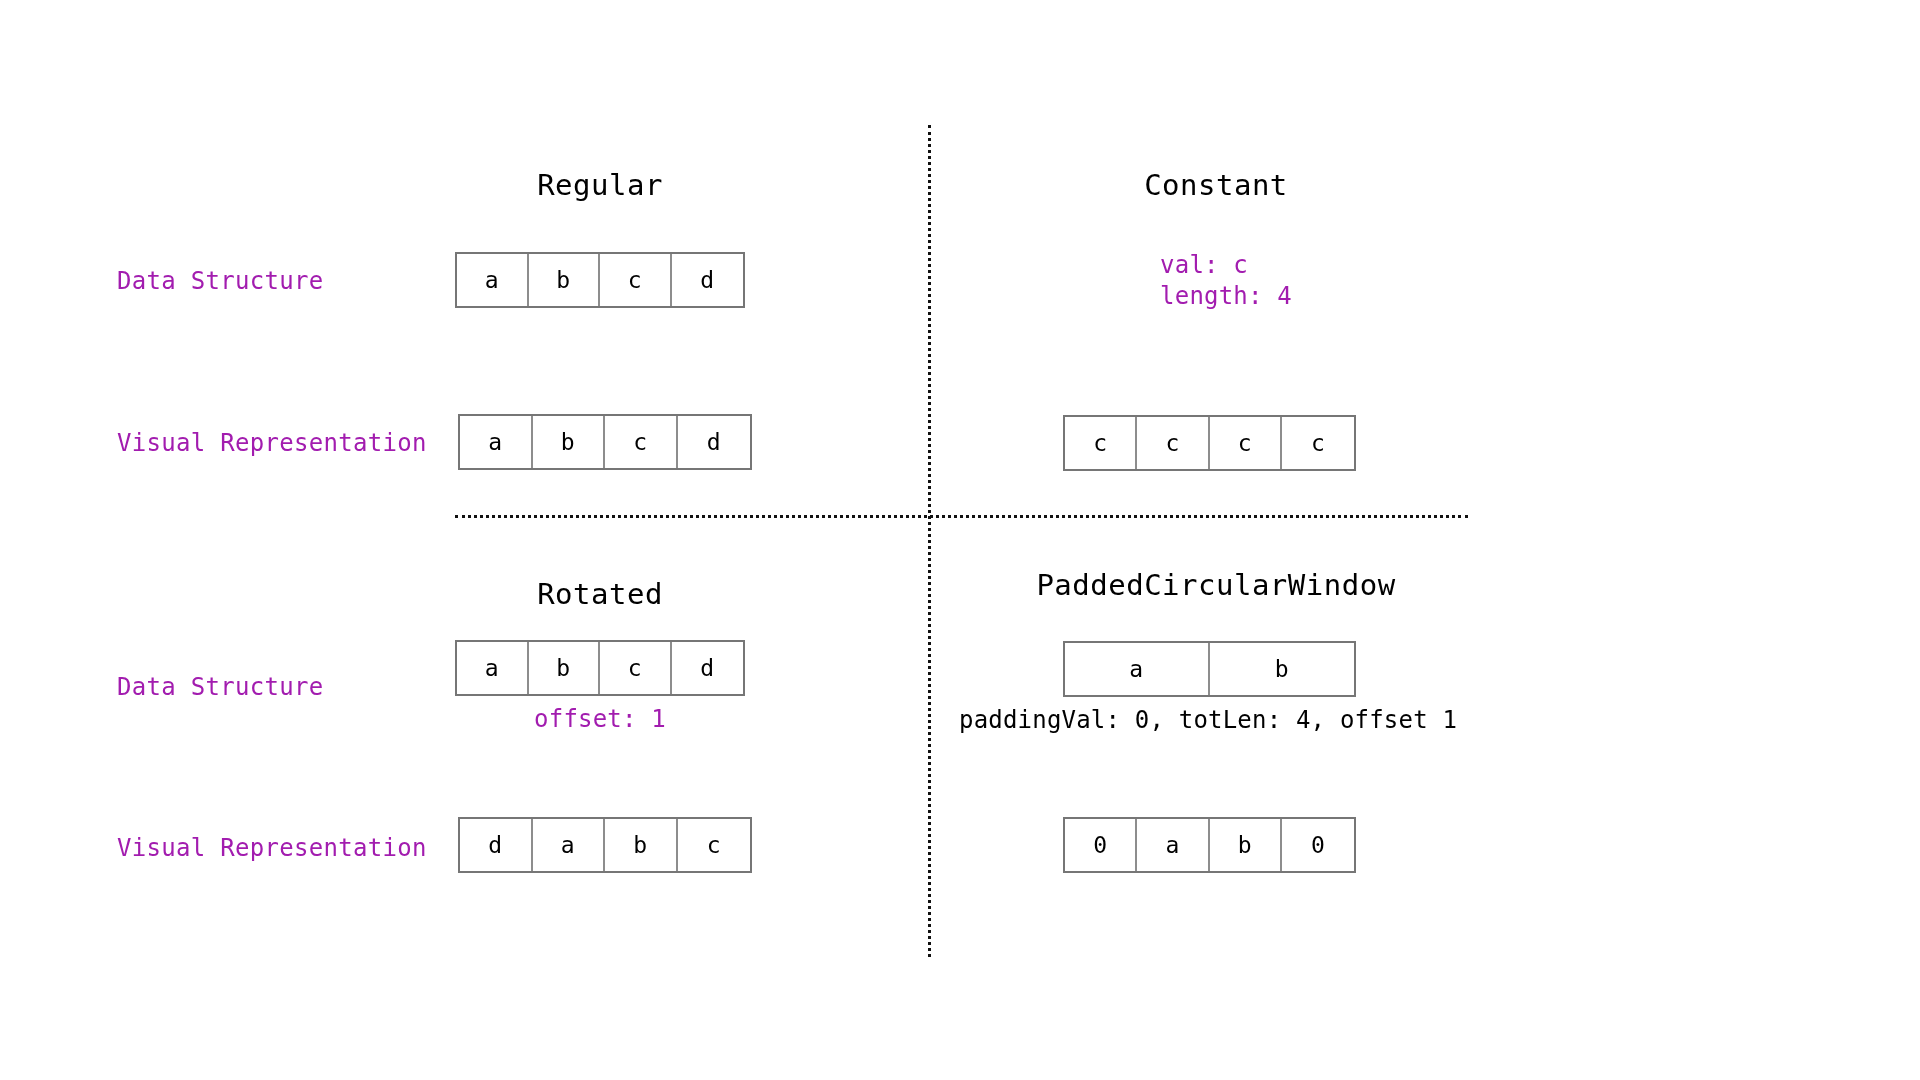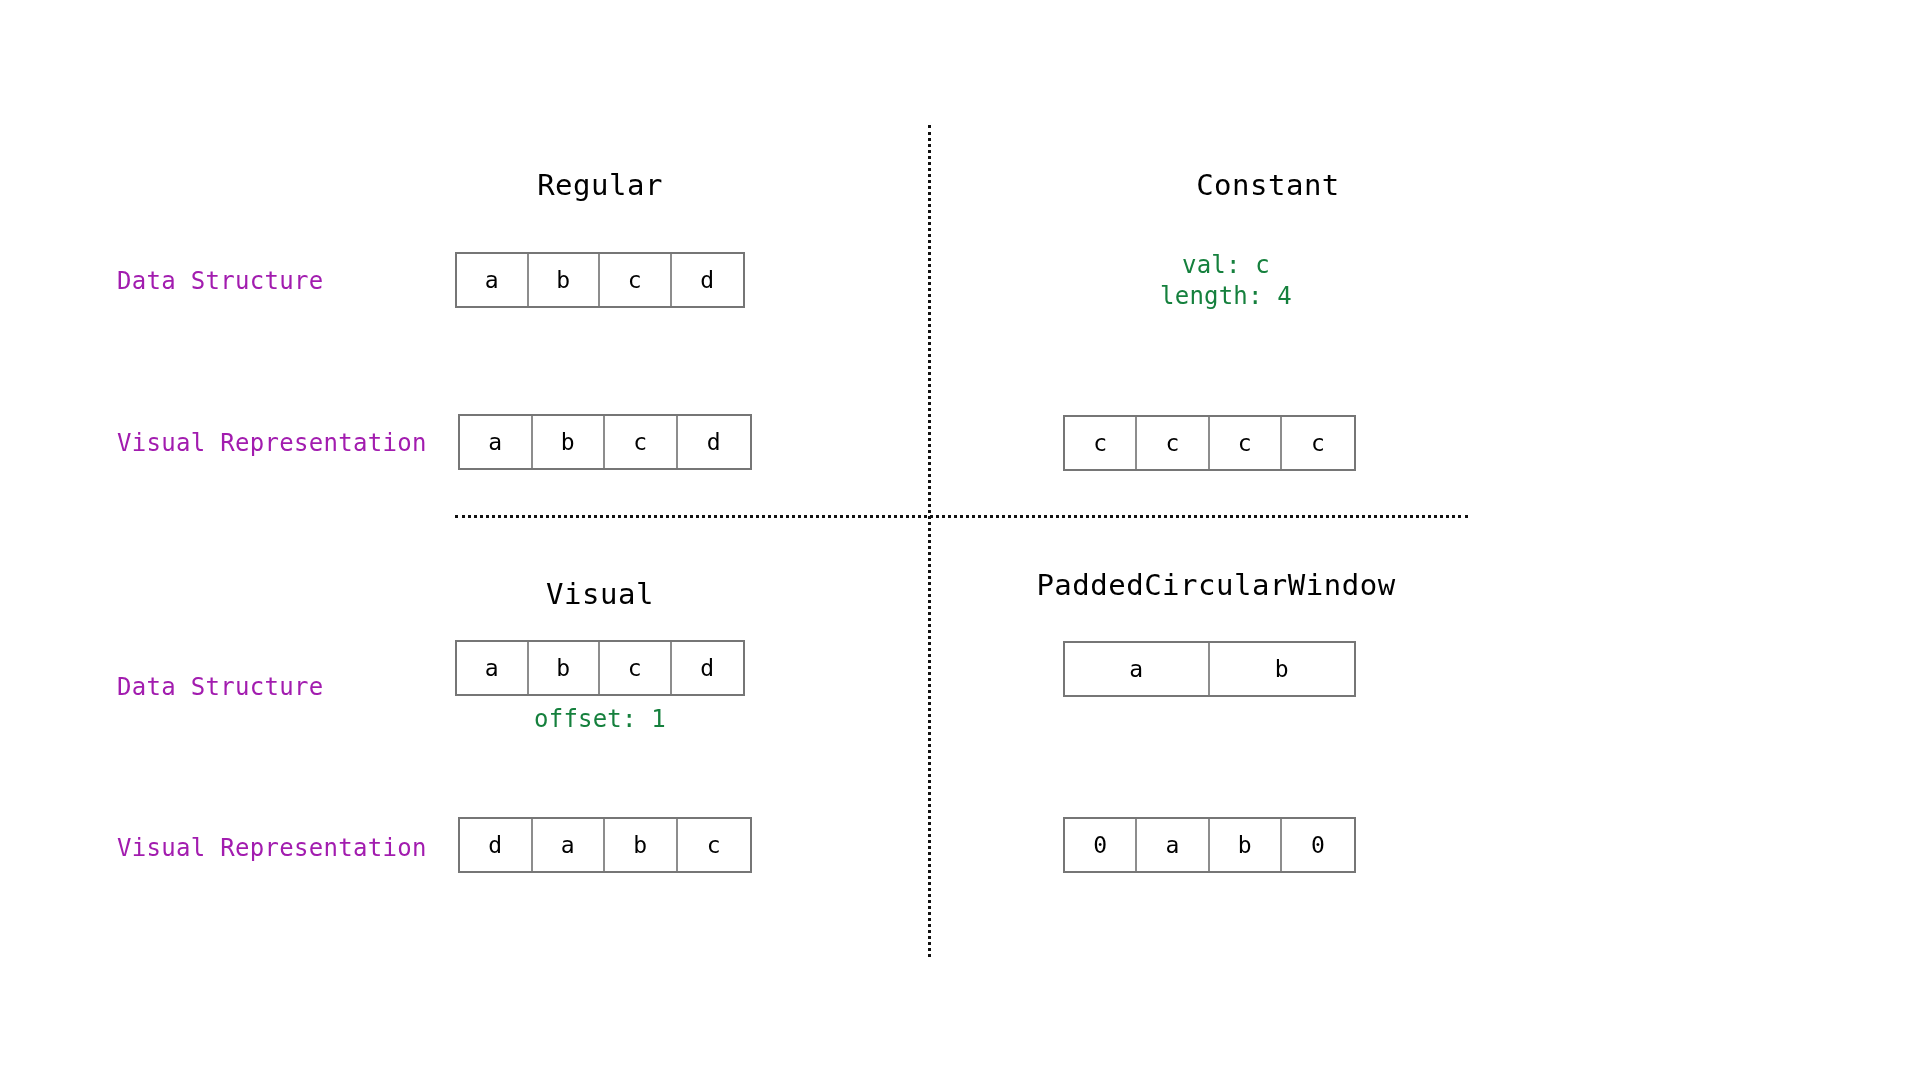--- a/index.html
+++ b/index.html
@@ -74,23 +74,22 @@
   .array-cell:last-child {
     border-right: none;
   }
 
   
   .meta-text {
     position: absolute;
     font-size: 24px;
     line-height: 1.28;
     white-space: pre;
-    text-align: center;
     transform: translateX(-50%);
-    color: #15803d;
+    color: #a21caf;
     letter-spacing: 0.2px;
   }
   .meta-left {
     position: absolute;
     font-size: 24px;
     white-space: nowrap;
     color: #000000;
     letter-spacing: 0.2px;
   }
 </style>
@@ -117,33 +116,33 @@
     <div class="array-cell" style="width:72.5px;">d</div>
   </div>
 
   <div class="array-table" style="left:458px; top:414px; width:294px; height:56px;">
     <div class="array-cell" style="width:73.5px;">a</div>
     <div class="array-cell" style="width:73.5px;">b</div>
     <div class="array-cell" style="width:73.5px;">c</div>
     <div class="array-cell" style="width:73.5px;">d</div>
   </div>
 
-  <div class="quad-title" style="left:1268px; top:168px;">Constant</div>
+  <div class="quad-title" style="left:1216px; top:168px;">Constant</div>
 
   <div class="meta-text" style="left:1226px; top:250px;">val: c
 length: 4</div>
 
   <div class="array-table" style="left:1063px; top:415px; width:293px; height:56px;">
     <div class="array-cell" style="width:73.25px;">c</div>
     <div class="array-cell" style="width:73.25px;">c</div>
     <div class="array-cell" style="width:73.25px;">c</div>
     <div class="array-cell" style="width:73.25px;">c</div>
   </div>
 
-  <div class="quad-title" style="left:600px; top:577px;">Visual</div>
+  <div class="quad-title" style="left:600px; top:577px;">Rotated</div>
 
   <div class="array-table" style="left:455px; top:640px; width:290px; height:56px;">
     <div class="array-cell" style="width:72.5px;">a</div>
     <div class="array-cell" style="width:72.5px;">b</div>
     <div class="array-cell" style="width:72.5px;">c</div>
     <div class="array-cell" style="width:72.5px;">d</div>
   </div>
 
   <div class="meta-text" style="left:600px; top:704px;">offset: 1</div>
 
@@ -154,20 +153,21 @@
     <div class="array-cell" style="width:73.5px;">c</div>
   </div>
 
   <div class="quad-title" style="left:1216px; top:568px;">PaddedCircularWindow</div>
 
   <div class="array-table" style="left:1063px; top:641px; width:293px; height:56px;">
     <div class="array-cell" style="width:146.5px;">a</div>
     <div class="array-cell" style="width:146.5px;">b</div>
   </div>
 
+  <div class="meta-left" style="left:959px; top:706px;">paddingVal: 0, totLen: 4, offset 1</div>
 
   <div class="array-table" style="left:1063px; top:817px; width:293px; height:56px;">
     <div class="array-cell" style="width:73.25px;">0</div>
     <div class="array-cell" style="width:73.25px;">a</div>
     <div class="array-cell" style="width:73.25px;">b</div>
     <div class="array-cell" style="width:73.25px;">0</div>
   </div>
 
 </div>
 

